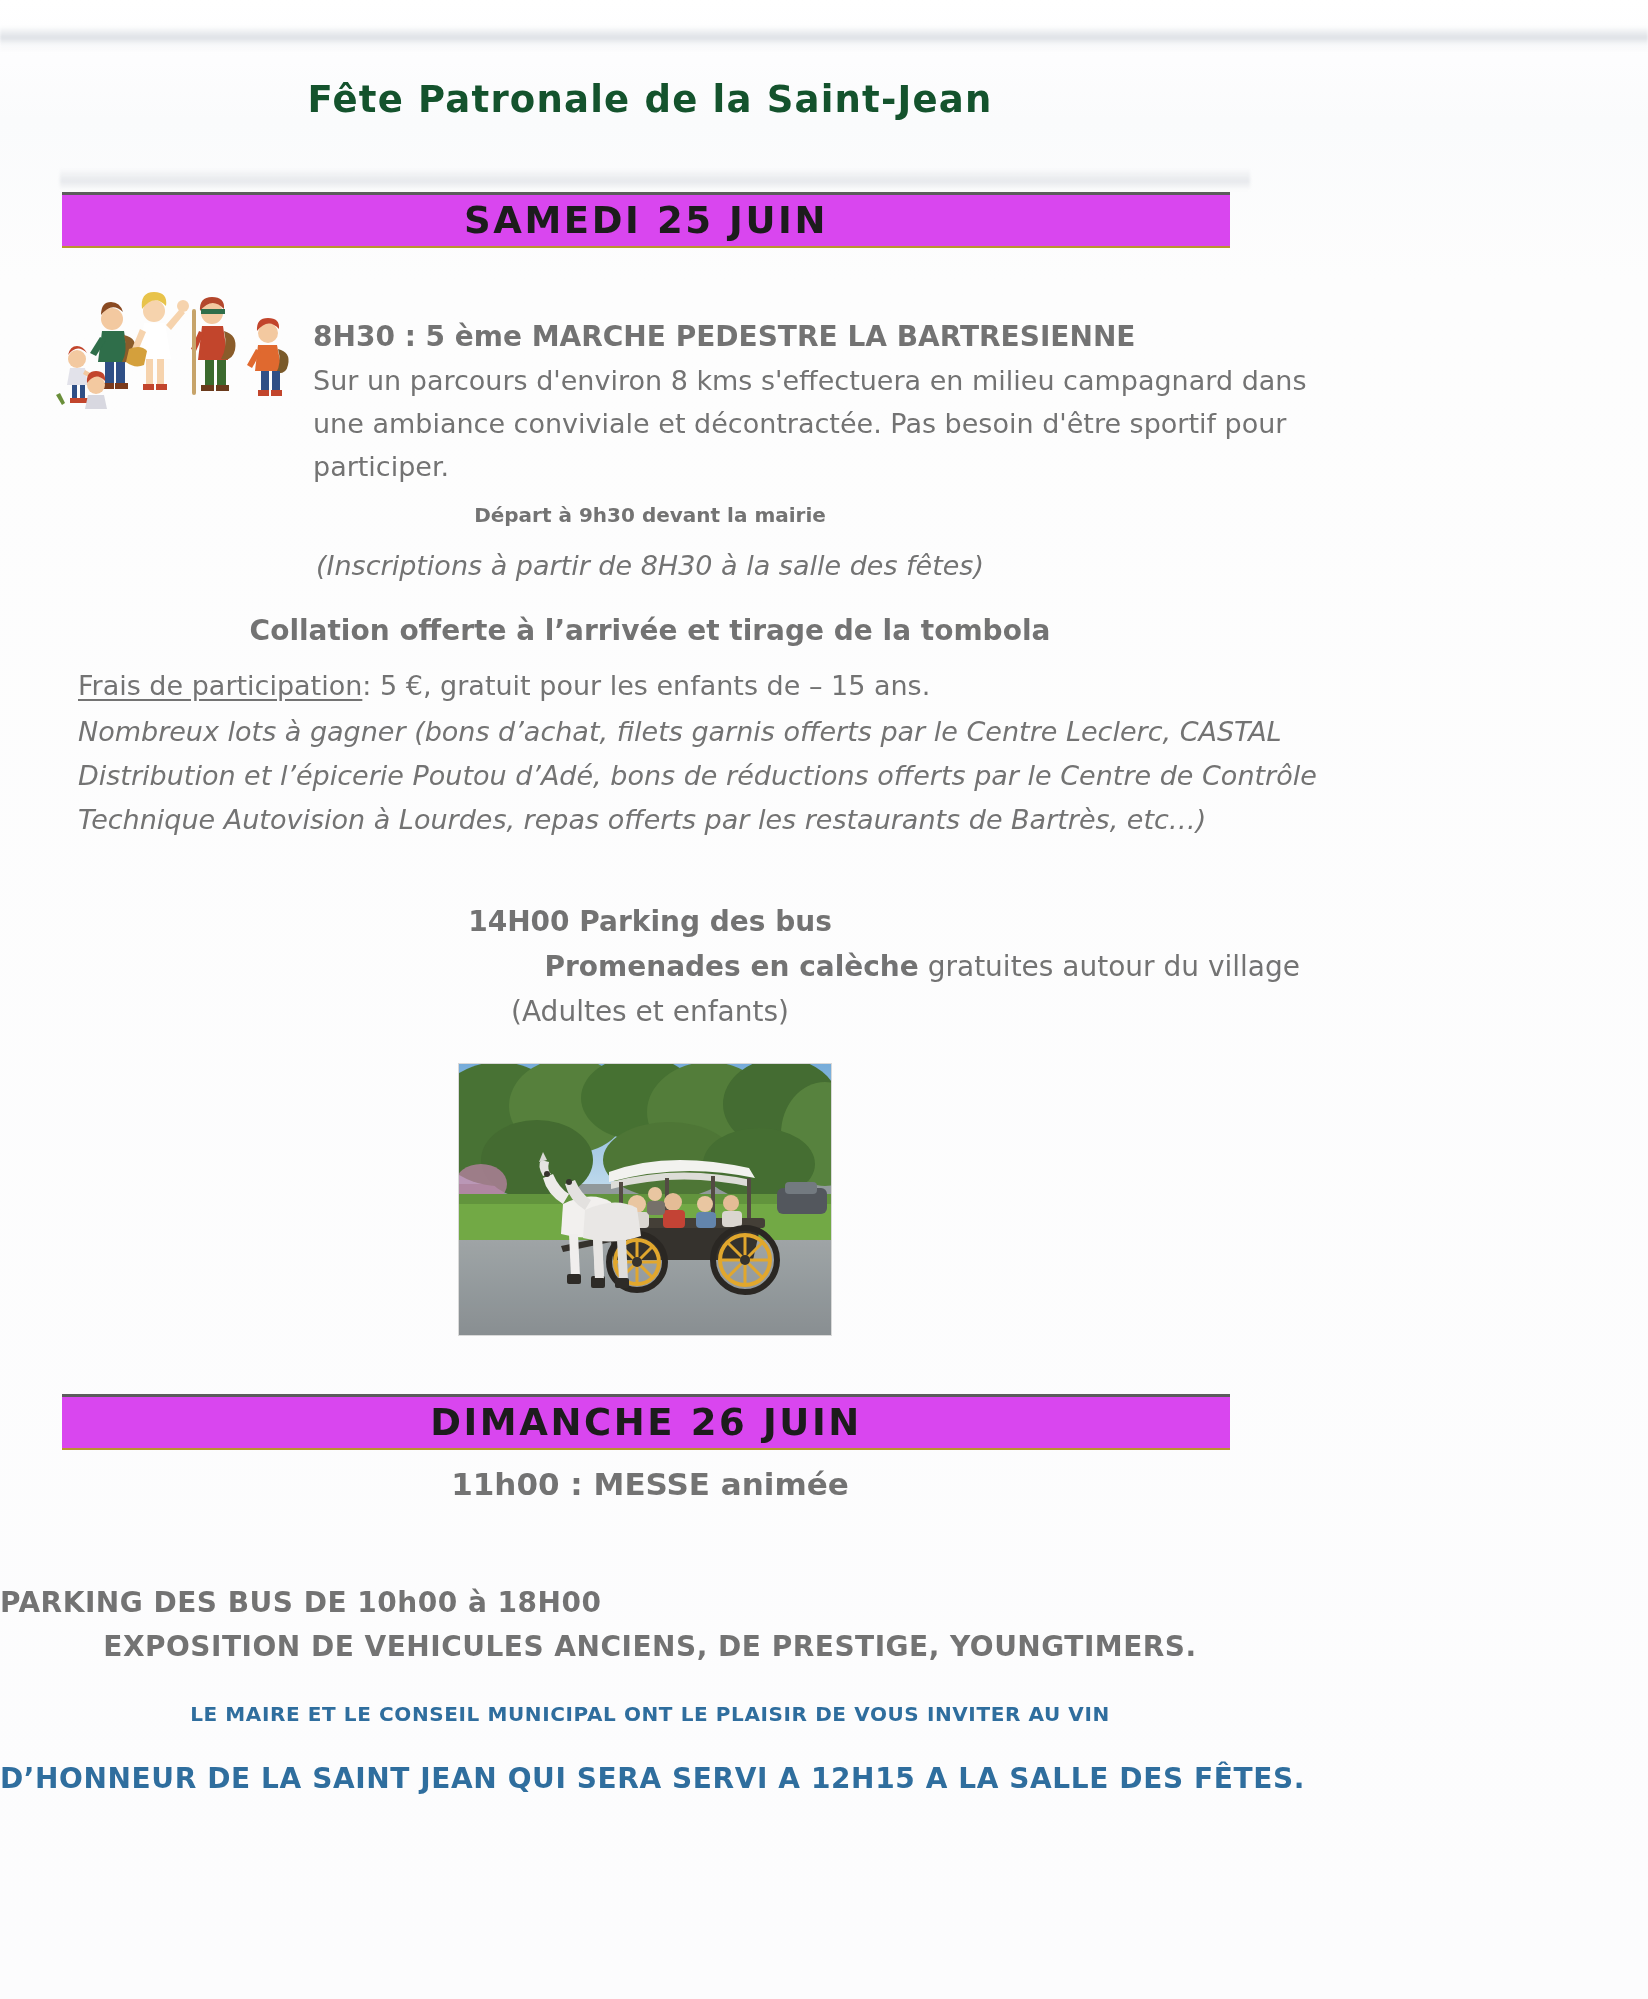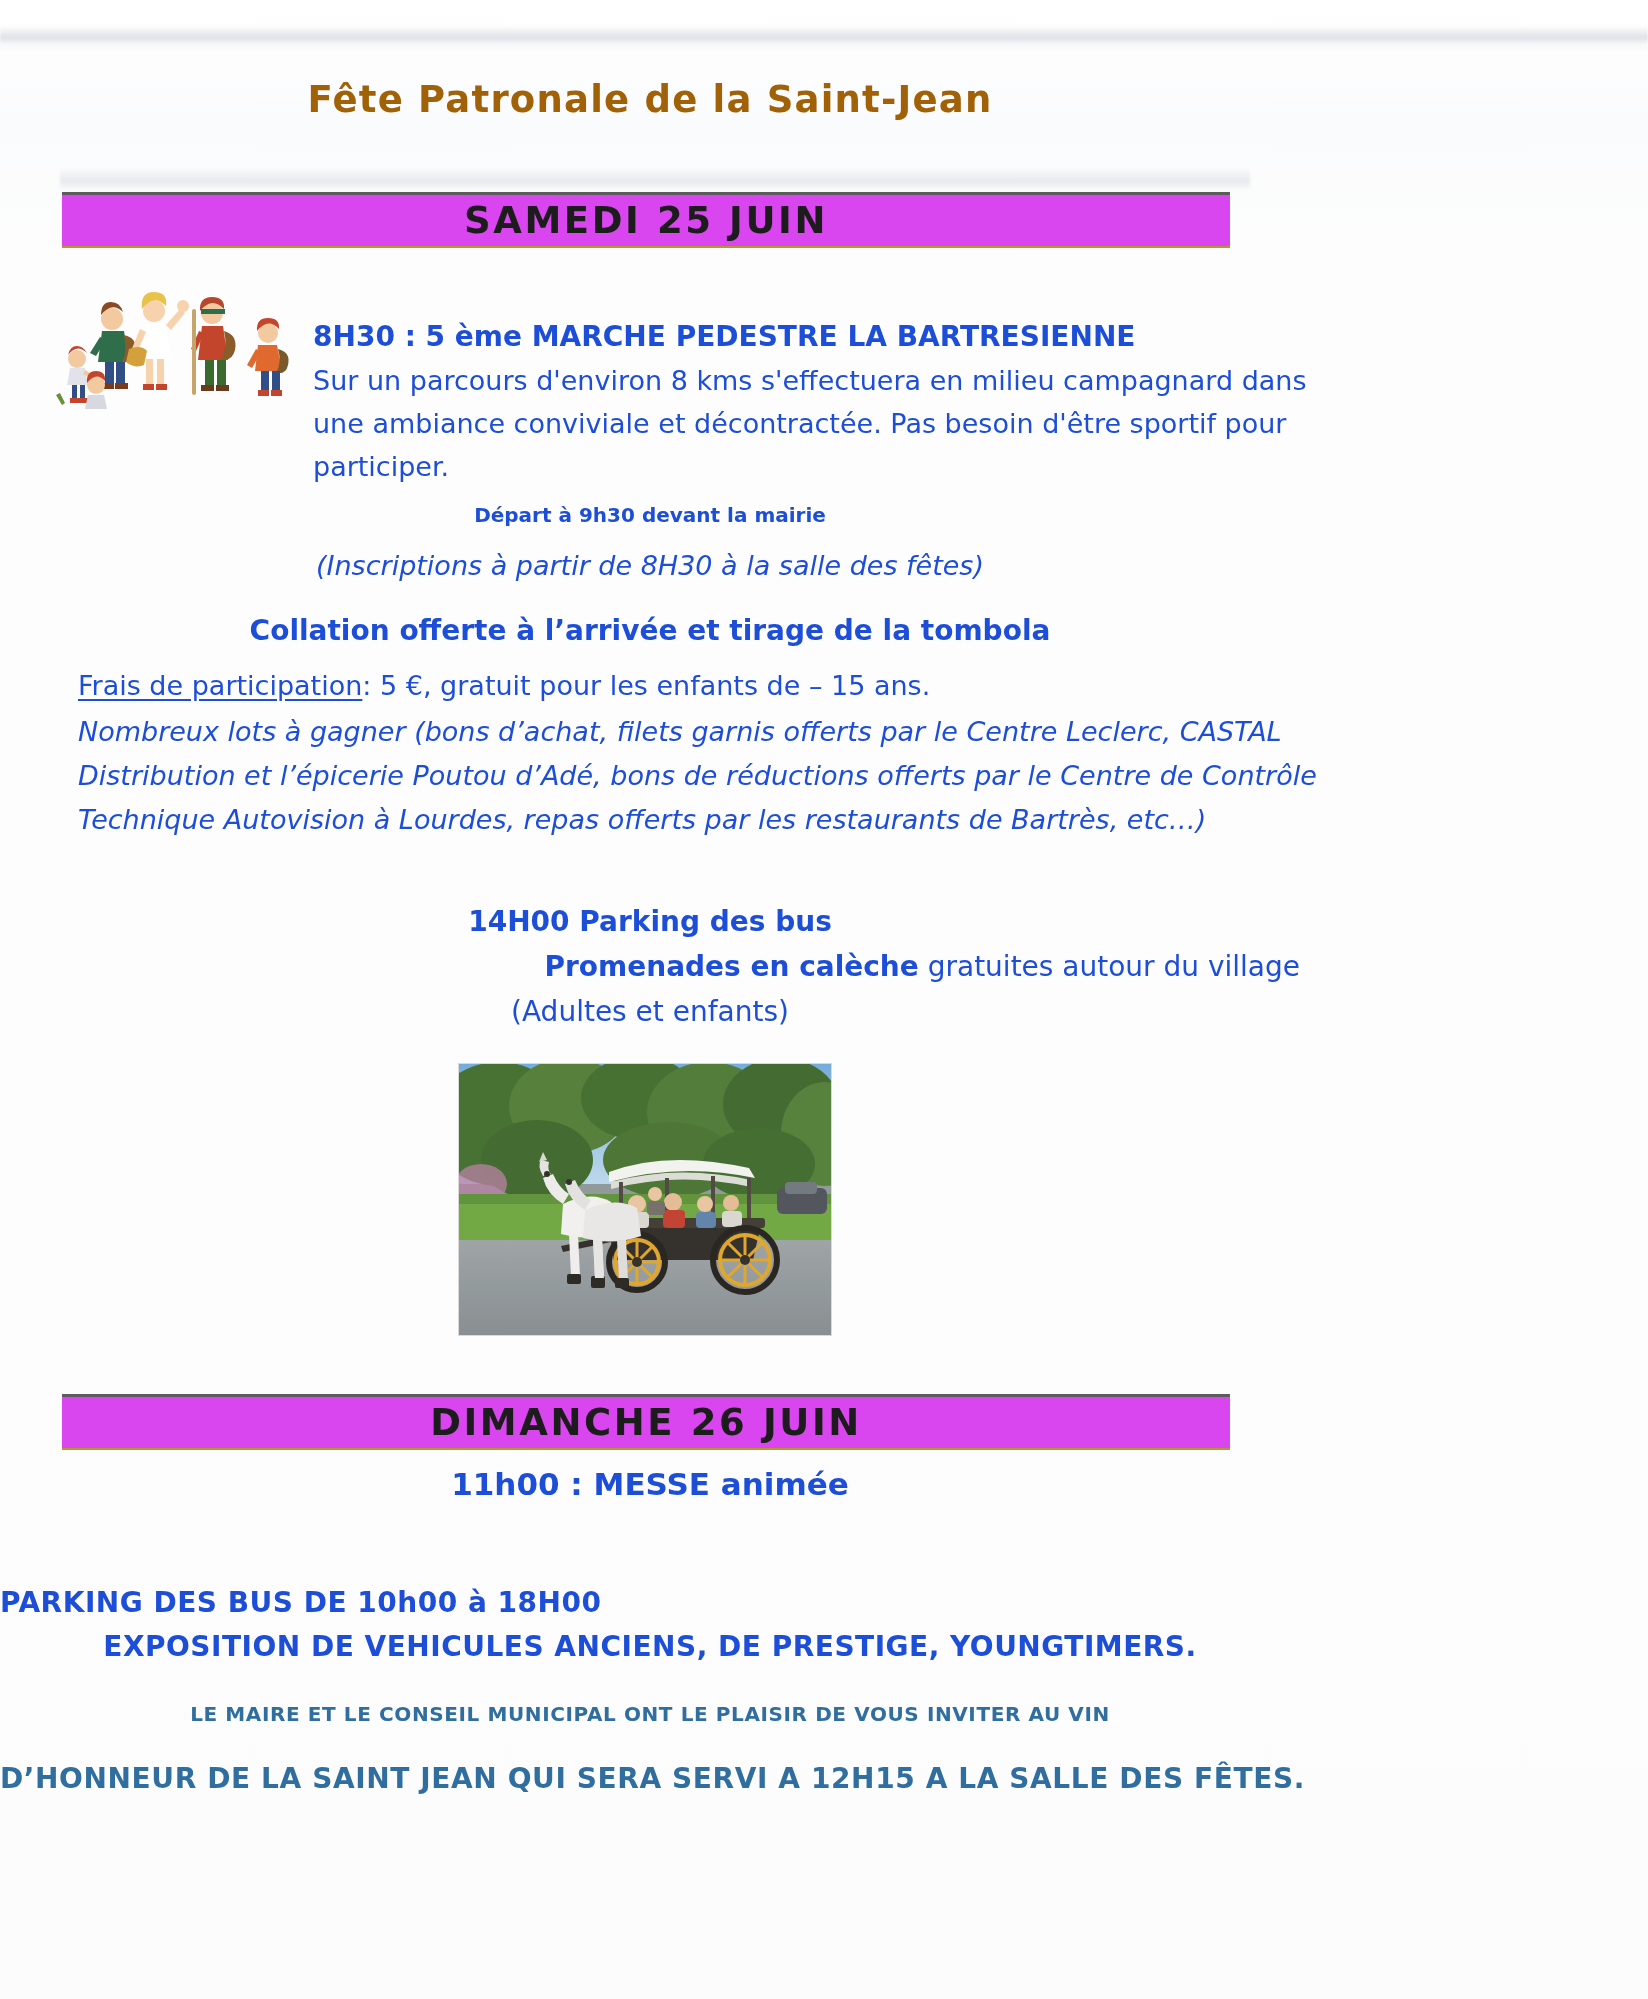--- a/index.html
+++ b/index.html
@@ -49,21 +49,21 @@
   
   .doc-title {
     position: absolute;
     left: 0;
     top: 78px;
     width: 1300px;
     text-align: center;
     font-size: 37px;
     font-weight: 700;
     letter-spacing: 1.2px;
-    color: #a16207;
+    color: #14532d;
     font-family: "DejaVu Sans", sans-serif;
   }
 
   
   .day-banner {
     position: absolute;
     left: 62px;
     width: 1168px;
     height: 56px;
     background: #d946ef;
@@ -80,21 +80,21 @@
     letter-spacing: 2.6px;
     color: #1c1c1c;
   }
   #banner-samedi { top: 192px; }
   #banner-dimanche { top: 1394px; }
 
   
   .line {
     position: absolute;
     font-family: "DejaVu Sans", sans-serif;
-    color: #1d4ed8;
+    color: #737373;
     white-space: nowrap;
   }
   .b { font-weight: 700; }
   .i { font-style: italic; text-align: center; }
   .u { text-decoration: underline; text-underline-offset: 4px; }
 
   
   .walkers {
     position: absolute;
     left: 36px;

